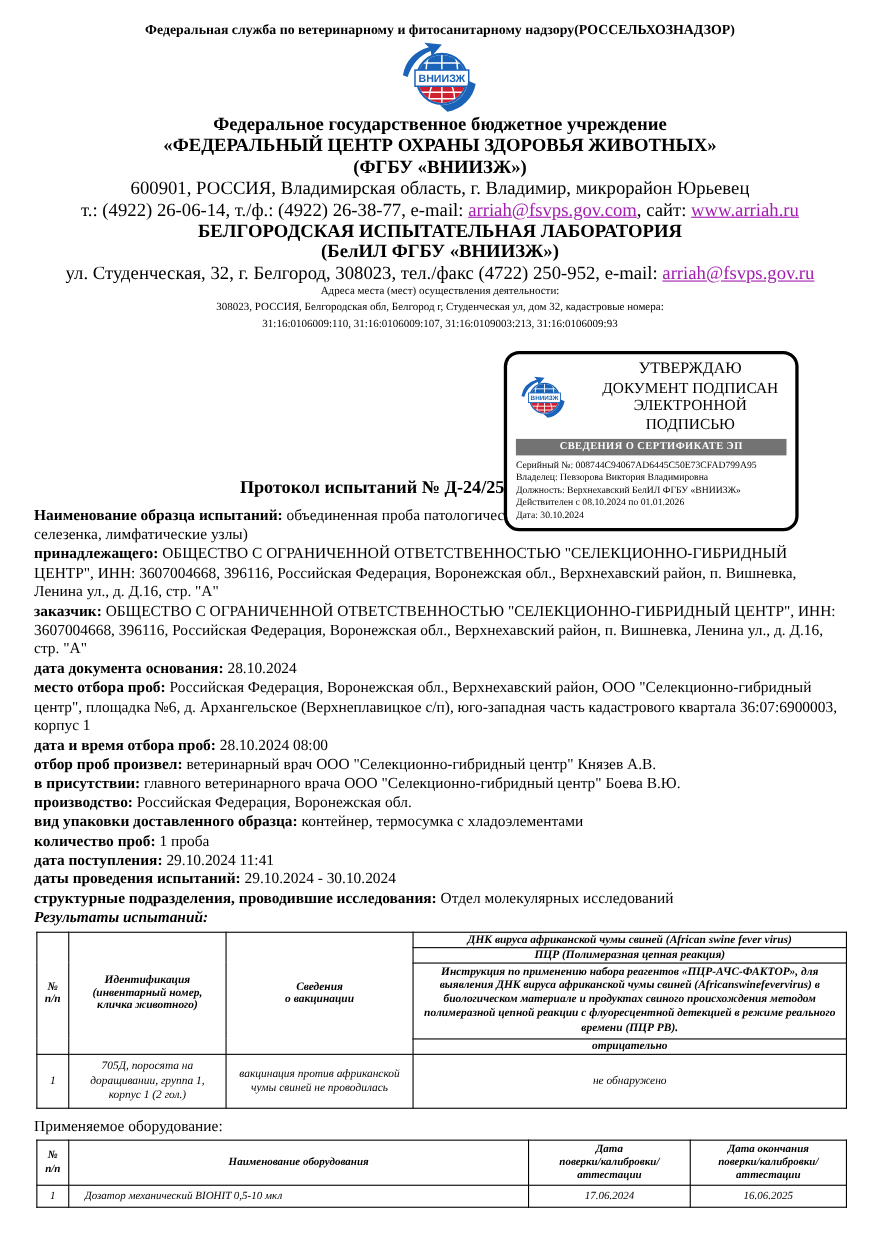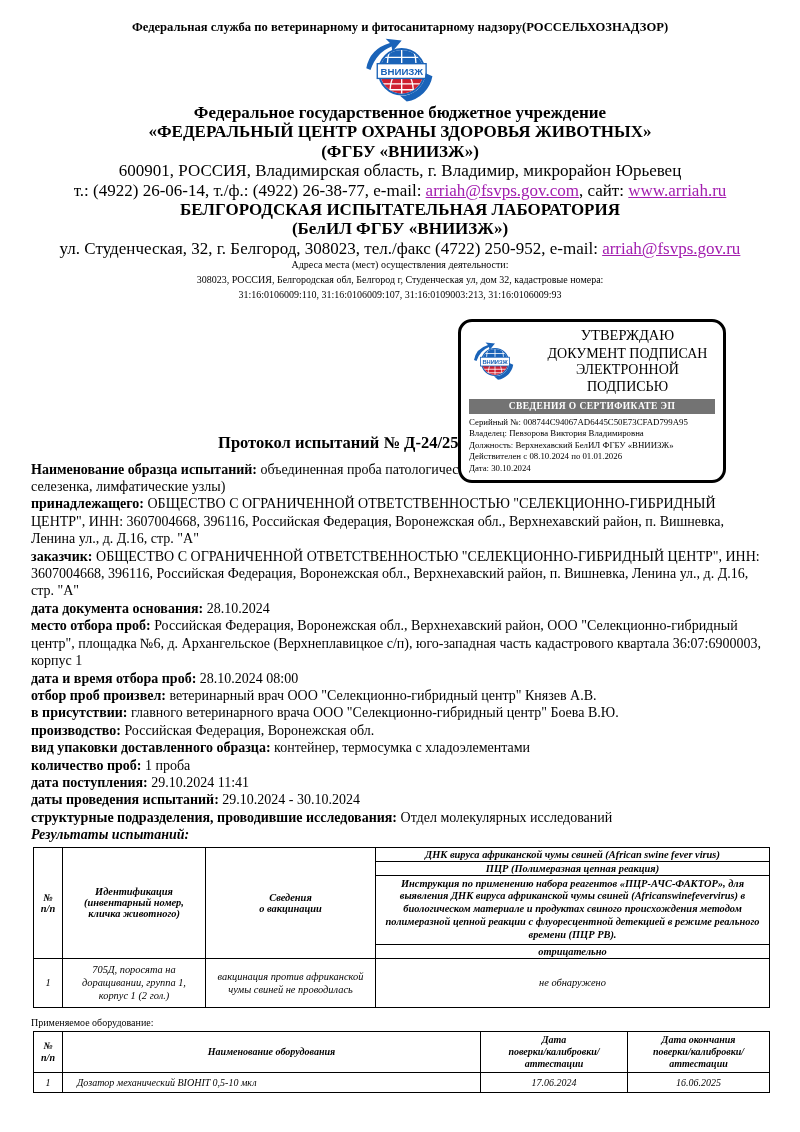--- a/index.html
+++ b/index.html
@@ -43,21 +43,21 @@
   .results-heading { font-weight:bold;font-style:italic; }
 
   
   table { border-collapse:collapse; table-layout:fixed; margin-left:33px; width:737px; }
   td { border:1px solid #000; text-align:center; vertical-align:middle; padding:1px 4px;font-style:italic; }
   .rtable { margin-top:3px; font-size:10.4px; }
   .rtable td.hd { font-weight:bold; }
   .rtable td.instr { line-height:12.8px; padding:2px 8px; }
   .rtable .pre { white-space:pre-line; }
   .rtable tr.data td { height:46px; line-height:13px; }
-  .equip-heading { margin:9px 30px 3px 31px; font-size:10px; }
+  .equip-heading { margin:9px 30px 3px 31px; font-size:14px; }
   .etable { font-size:10px; }
   .etable td.hd { font-weight:bold; white-space:pre-line; line-height:12px; padding:2px 3px; }
   .etable td.name { text-align:left; padding-left:14px; }
   .etable tr.data td { height:17px; }
 </style>
 </head>
 <body>
 
 <div class="page">
 

